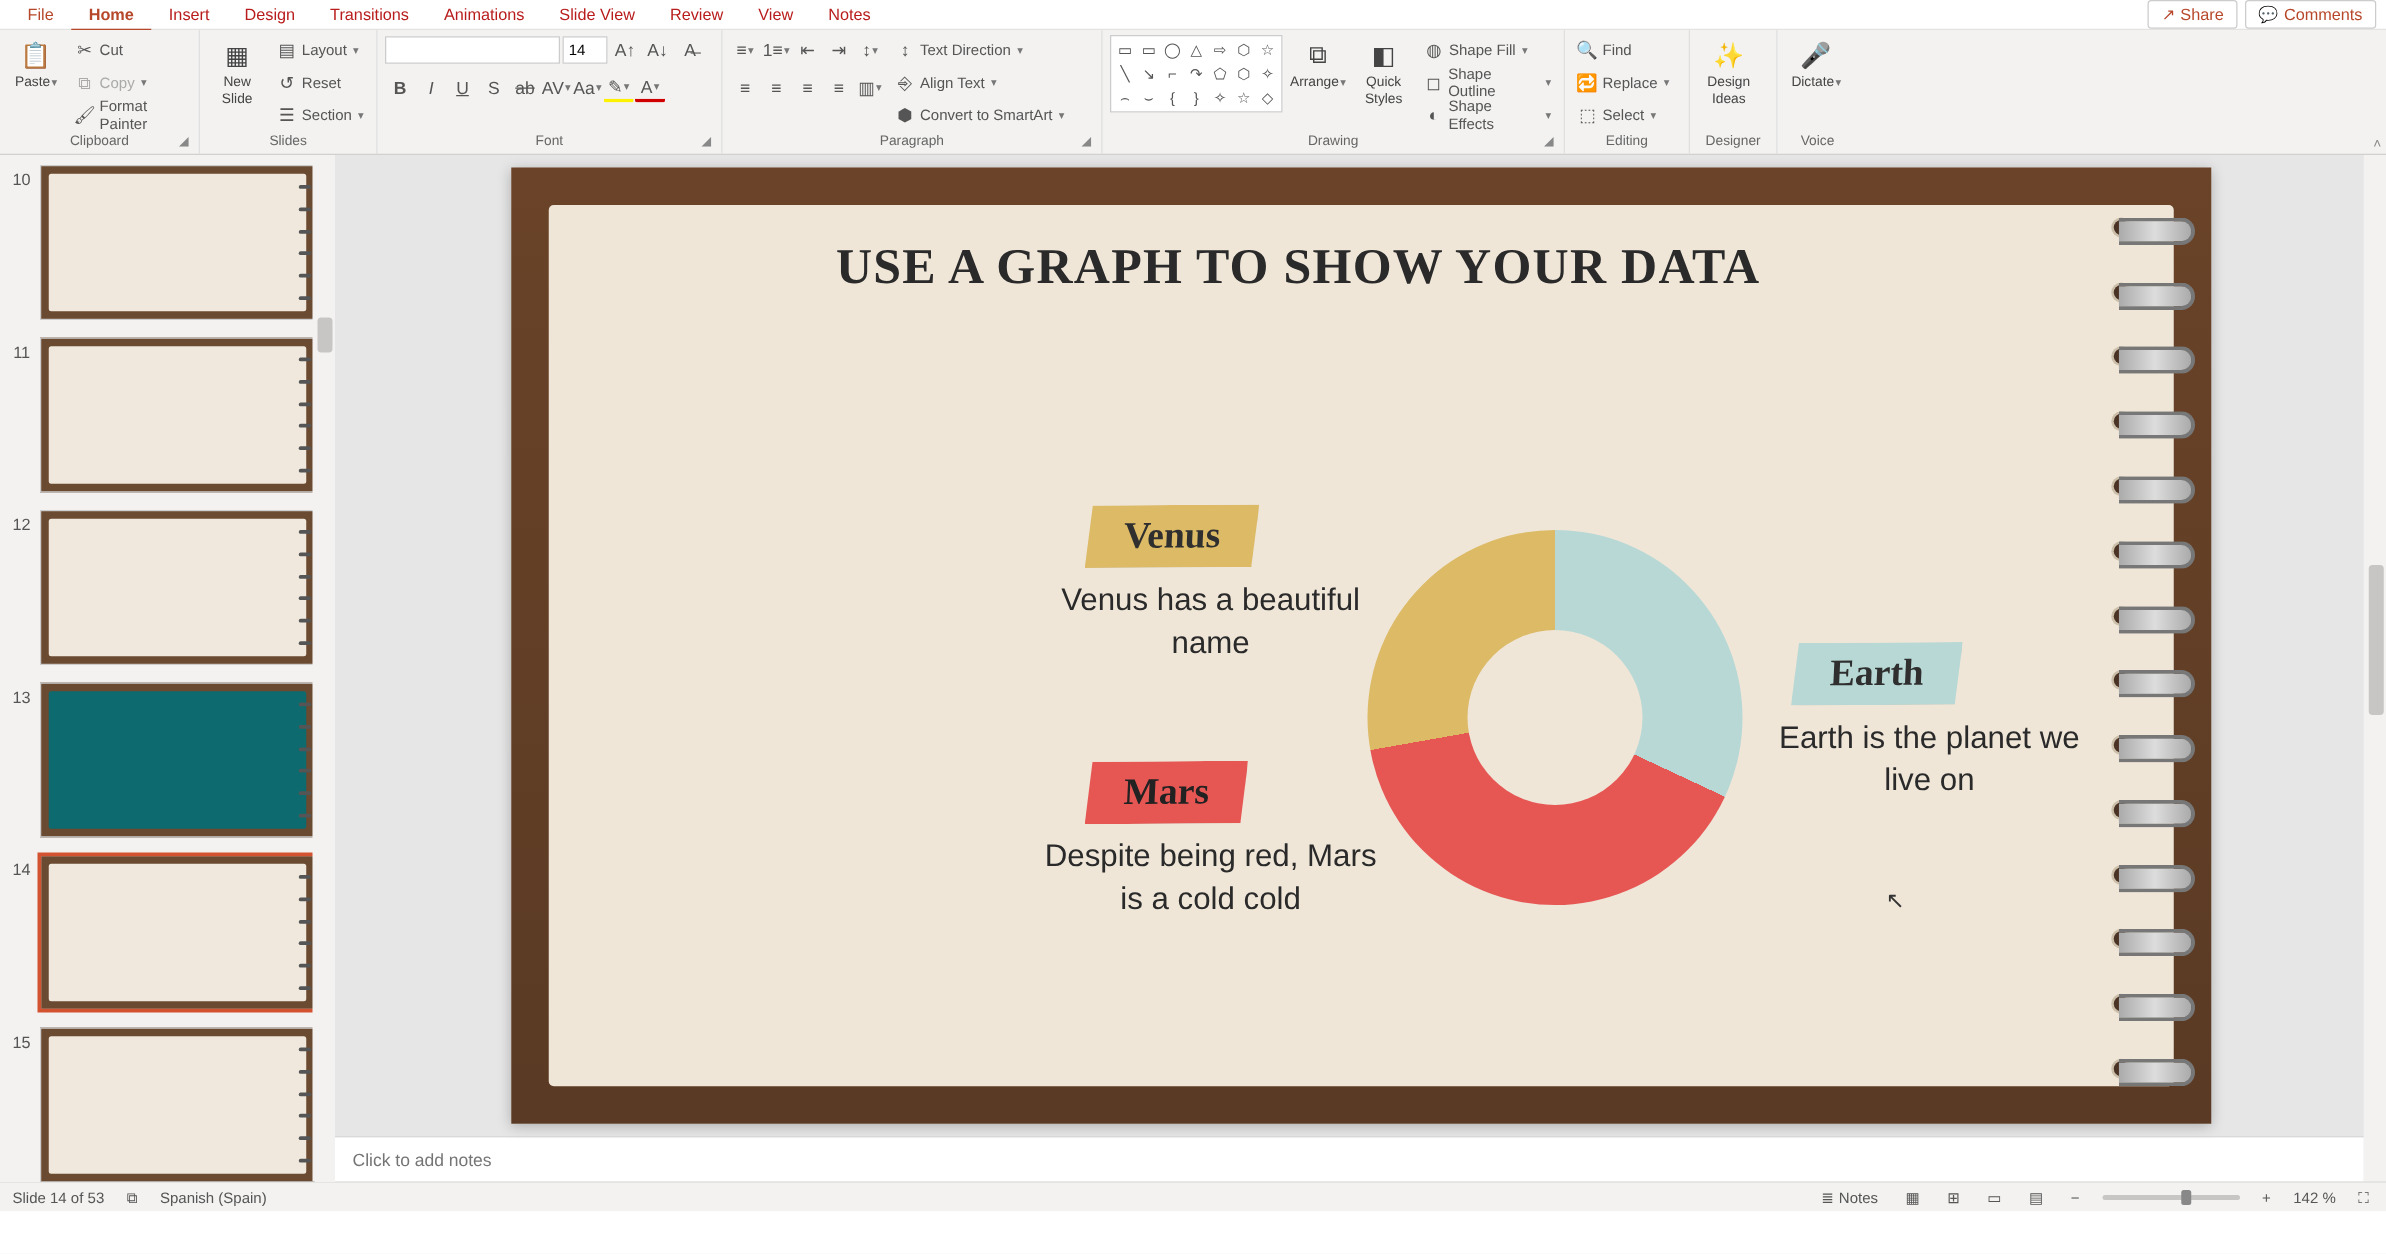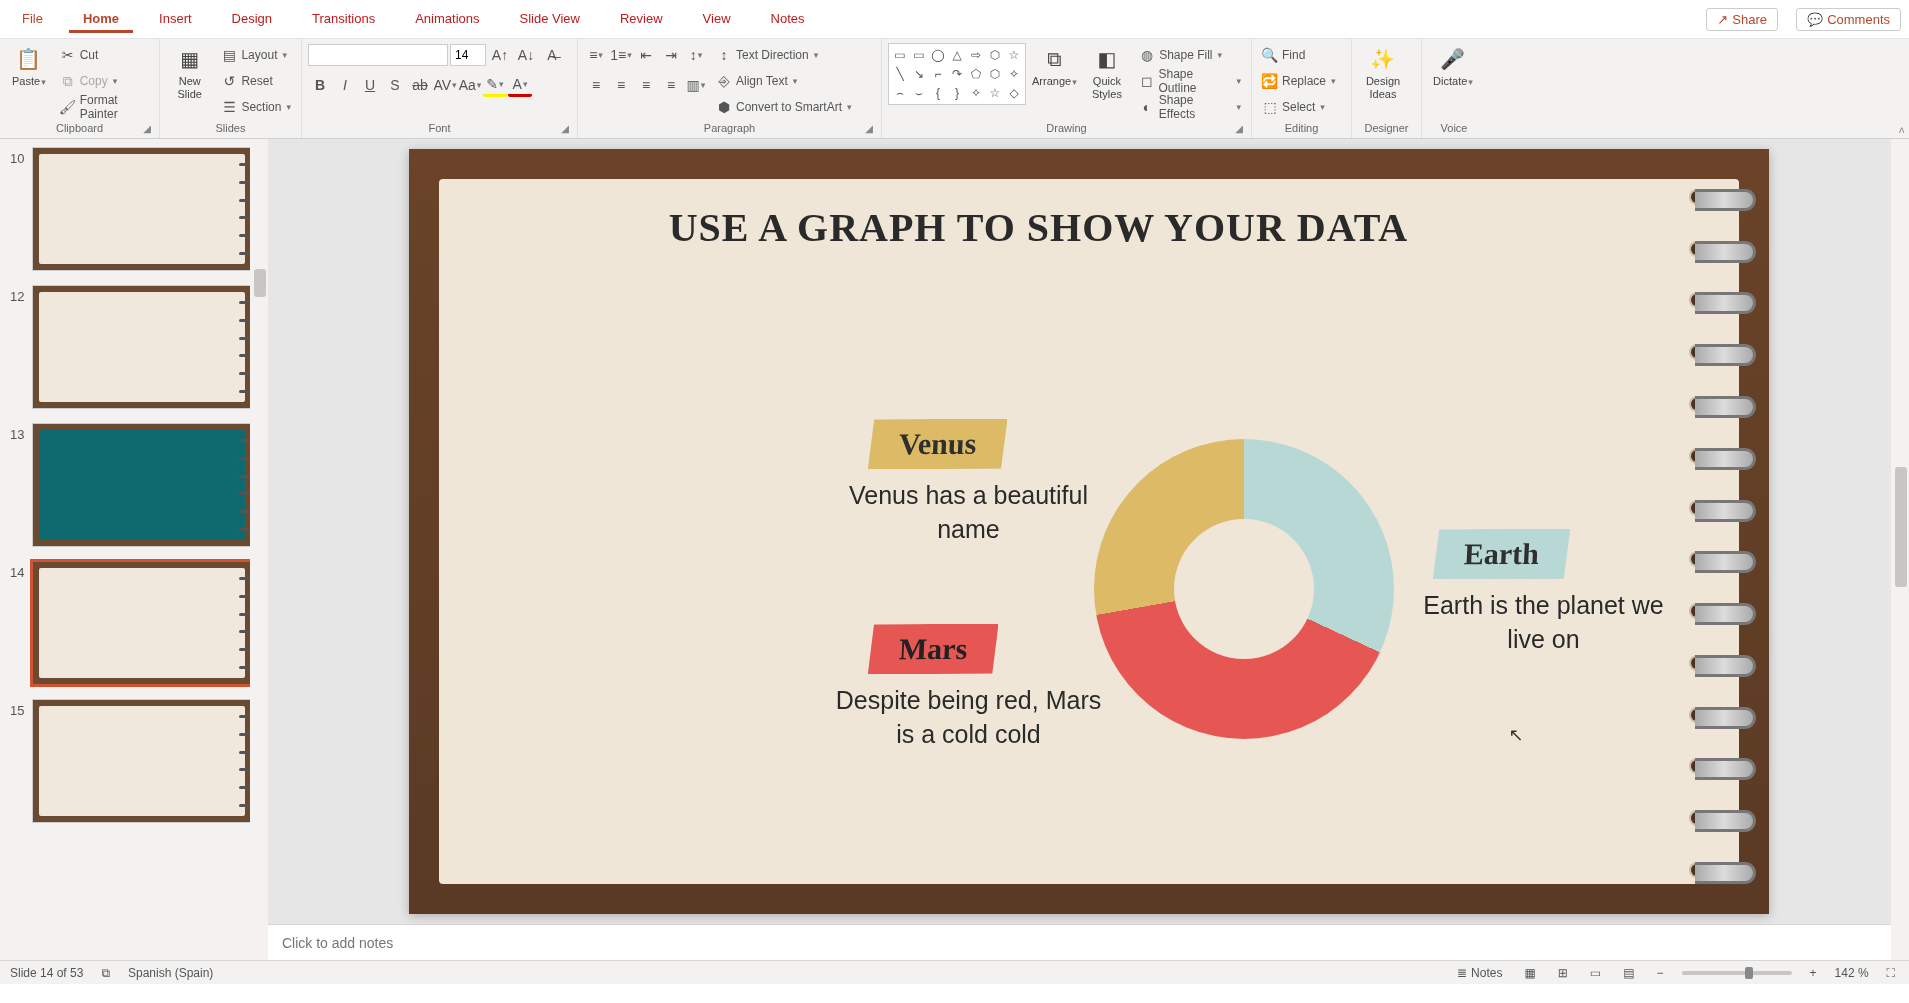--- a/index.html
+++ b/index.html
@@ -1,19 +1,19 @@
 <!DOCTYPE html>
 <html><head>
 <meta charset="utf-8">
 <style>
 * { margin: 0; padding: 0; box-sizing: border-box; font-family: "Segoe UI", Arial, sans-serif; }
 body { background: #fff; width: 1909px; height: 1003px; overflow: hidden; font-size: 12px; color: #444; }
 
 
-.tab-bar { height: 39px; background: #fff; display: flex; align-items: center; padding: 0 8px; border-bottom: 1px solid #e3e3e3; gap: 12px; }
+.tab-bar { height: 24px; background: #fff; display: flex; align-items: center; padding: 0 8px; border-bottom: 1px solid #e3e3e3; }
 .tab-bar .tab { padding: 0 14px; height: 28px; line-height: 28px; cursor: pointer; font-size: 13px; color: #b91c1c; }
 .tab-bar .tab.file { color: #b7472a; }
 .tab-bar .tab.active { color: #b7472a; border-bottom: 3px solid #b7472a; font-weight: 600; }
 .tab-bar .spacer { flex: 1; }
 .tab-bar .right-btn { border: 1px solid #ccc; border-radius: 3px; padding: 3px 10px; margin-left: 6px; font-size: 13px; display: flex; align-items: center; gap: 4px; color: #b7472a; cursor: pointer; }
 
 
 .ribbon { height: 100px; background: #f3f2f1; display: flex; border-bottom: 1px solid #d0d0d0; position: relative; }
 .group { border-right: 1px solid #e0e0e0; padding: 4px 6px; display: flex; flex-direction: column; justify-content: space-between; }
 .group-body { display: flex; align-items: flex-start; gap: 4px; flex: 1; }
@@ -339,20 +339,34 @@
             <i></i>
             <i></i>
             <i></i>
             <i></i>
             <i></i>
             <i></i>
           </div>
         </div>
       </div>
     <div class="thumb-row">
+        <div class="thumb-num">11</div>
+        <div class="thumb">
+          <div class="thumb-paper"></div>
+          <div class="thumb-spiral">
+            <i></i>
+            <i></i>
+            <i></i>
+            <i></i>
+            <i></i>
+            <i></i>
+          </div>
+        </div>
+      </div>
+    <div class="thumb-row">
         <div class="thumb-num">12</div>
         <div class="thumb">
           <div class="thumb-paper"></div>
           <div class="thumb-spiral">
             <i></i>
             <i></i>
             <i></i>
             <i></i>
             <i></i>
             <i></i>

